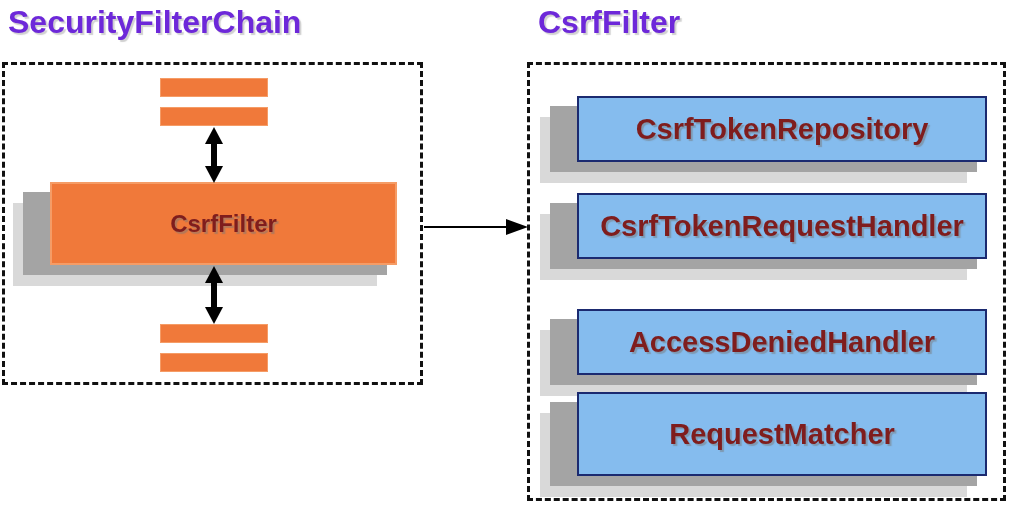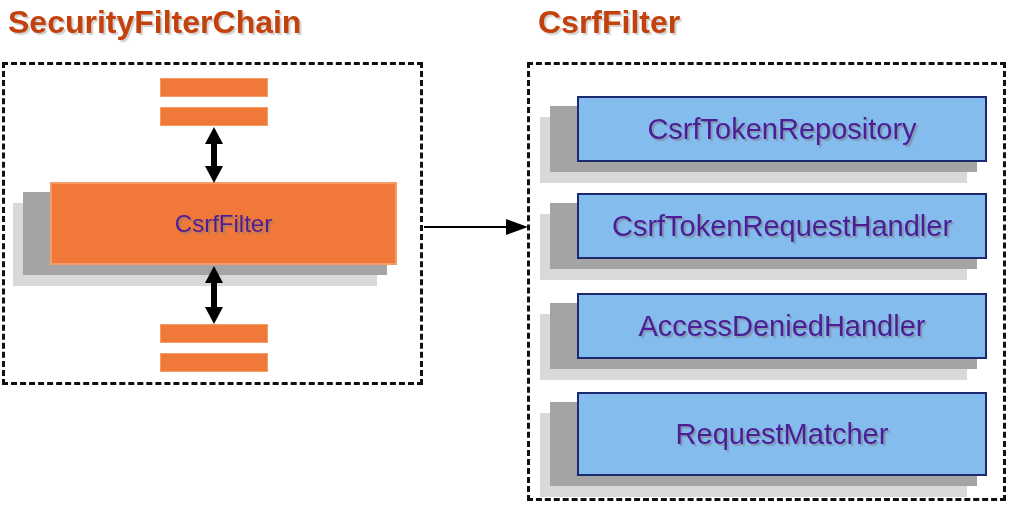--- a/index.html
+++ b/index.html
@@ -17,21 +17,21 @@
     position:relative;
     width:1010px;height:505px;
     background:#fff;
     font-family:"Liberation Sans", sans-serif;
     overflow:hidden;
   }
   .title{
     position:absolute;
     font-size:32px;
     font-weight:bold;
-    color:#c2410c;
+    color:#6d28d9;
     white-space:nowrap;
     text-shadow:2px 2px 1px rgba(170,170,170,0.55);
   }
   .dashed-box{
     position:absolute;
     border:3px dashed var(--container-border);
     box-sizing:border-box;
     background:transparent;
   }
   .bar{
@@ -53,22 +53,22 @@
   .sh-light{
     background:var(--shadow-light);
     transform:translate(-20px,21px);
   }
   .node{
     position:absolute;
     top:0;left:0;right:0;bottom:0;
     display:flex;
     align-items:center;
     justify-content:center;
-    font-weight:normal;
-    color:#4c1d95;
+    font-weight:bold;
+    color:#7f1d1d;
     box-sizing:border-box;
     text-shadow:2px 2px 1px rgba(120,120,120,0.5);
     margin-left:17px;
   }
   .node-orange{
     background:var(--orange-fill);
     border:2px solid var(--orange-border);
     font-size:24px;
   }
   .node-blue{
@@ -126,21 +126,21 @@
     <div class="sh sh-dark"></div>
     <div class="node node-blue">CsrfTokenRepository</div>
   </div>
 
   <div class="stack" style="left:560px;top:193px;width:427px;height:66px;">
     <div class="sh sh-light"></div>
     <div class="sh sh-dark"></div>
     <div class="node node-blue">CsrfTokenRequestHandler</div>
   </div>
 
-  <div class="stack" style="left:560px;top:293px;width:427px;height:66px;">
+  <div class="stack" style="left:560px;top:309px;width:427px;height:66px;">
     <div class="sh sh-light"></div>
     <div class="sh sh-dark"></div>
     <div class="node node-blue">AccessDeniedHandler</div>
   </div>
 
   <div class="stack" style="left:560px;top:392px;width:427px;height:84px;">
     <div class="sh sh-light"></div>
     <div class="sh sh-dark"></div>
     <div class="node node-blue">RequestMatcher</div>
   </div>

